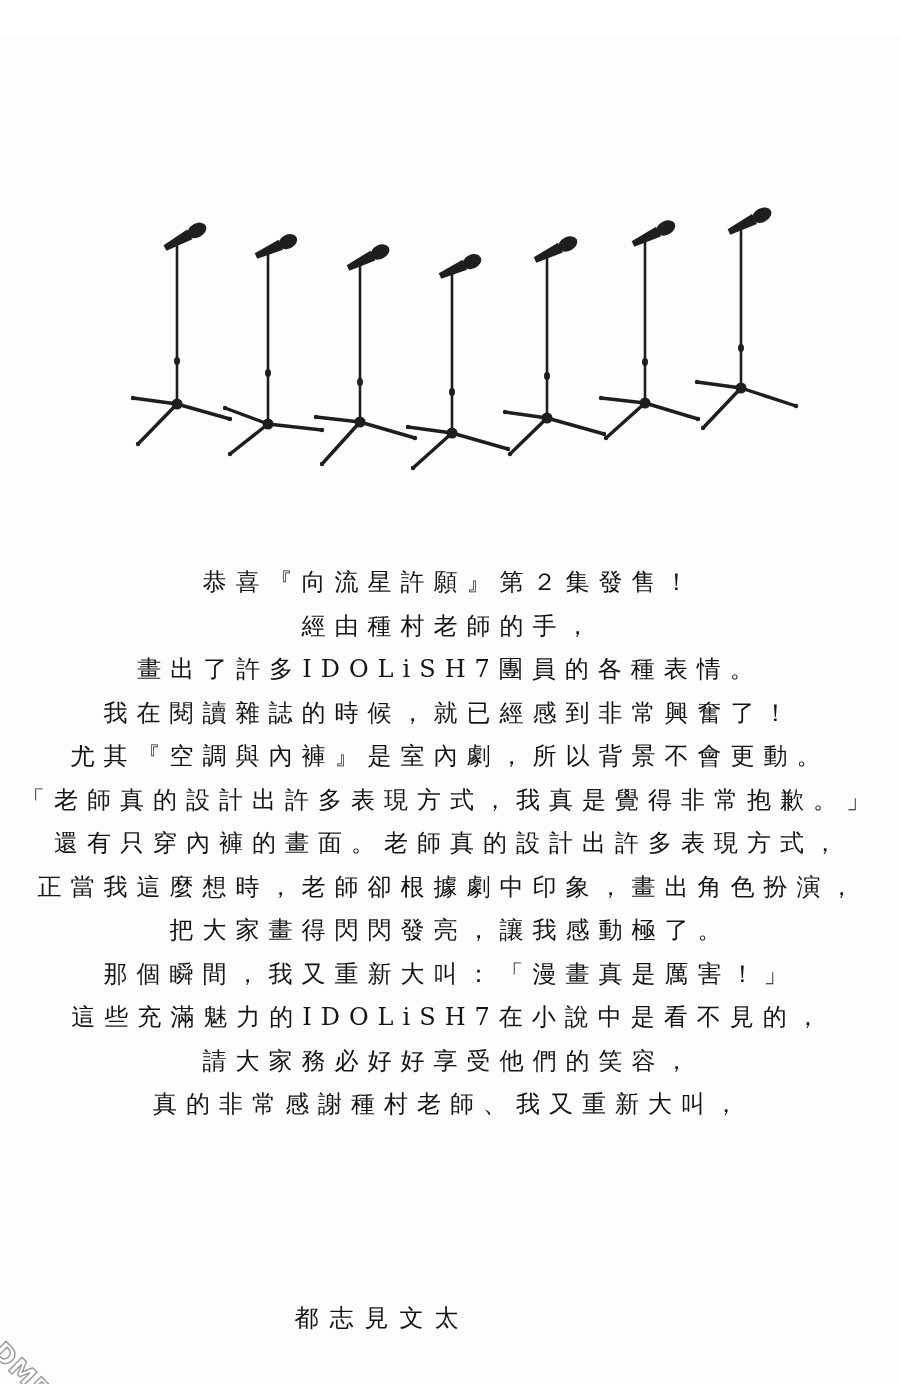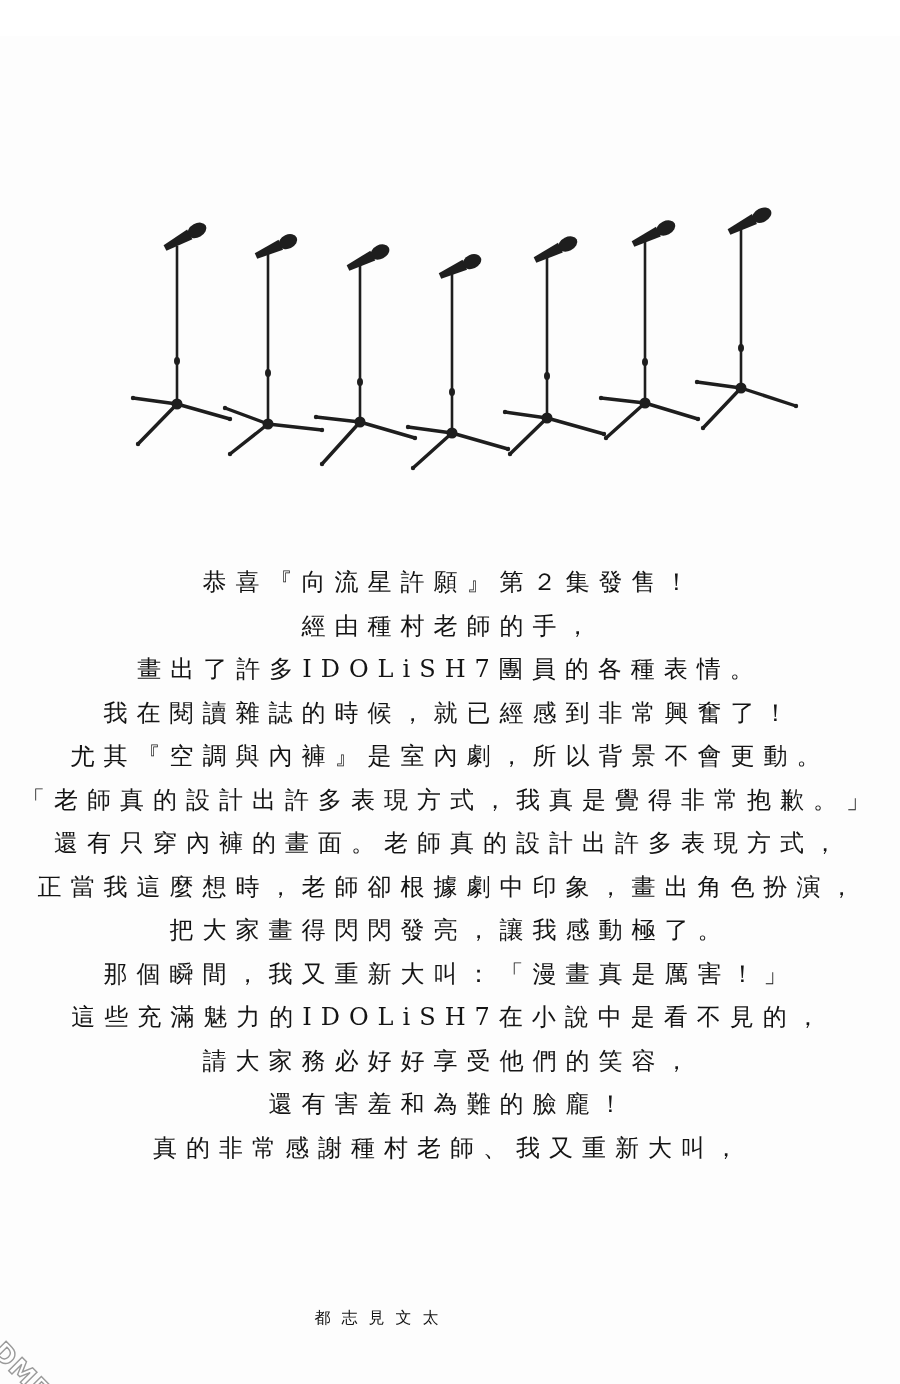--- a/index.html
+++ b/index.html
@@ -45,21 +45,21 @@
       letter-spacing: 9px;
       white-space: nowrap;
       color: #141414;
     }
     .signature {
       position: absolute;
       left: 0;
       top: 1260px;
       width: 764px;
       text-align: center;
-      font-size: 16px;
+      font-size: 24px;
       letter-spacing: 11px;
       line-height: 44px;
       color: #141414;
     }
     .watermark {
       position: absolute;
       left: 8px;
       top: 1300px;
       width: 110px;
       height: 40px;
@@ -200,21 +200,20 @@
     <span class="line">畫出了許多IDOLiSH7團員的各種表情。</span>
     <span class="line">我在閱讀雜誌的時候，就已經感到非常興奮了！</span>
     <span class="line">尤其『空調與內褲』是室內劇，所以背景不會更動。</span>
     <span class="line">「老師真的設計出許多表現方式，我真是覺得非常抱歉。」</span>
     <span class="line">還有只穿內褲的畫面。老師真的設計出許多表現方式，</span>
     <span class="line">正當我這麼想時，老師卻根據劇中印象，畫出角色扮演，</span>
     <span class="line">把大家畫得閃閃發亮，讓我感動極了。</span>
     <span class="line">那個瞬間，我又重新大叫：「漫畫真是厲害！」</span>
     <span class="line">這些充滿魅力的IDOLiSH7在小說中是看不見的，</span>
     <span class="line">請大家務必好好享受他們的笑容，</span>
-    <span class="line">還有害羞和為難的臉龐！</span>
     <span class="line">真的非常感謝種村老師、我又重新大叫，</span>
   </div>
 
   <div class="signature">都志見文太</div>
 
   <div class="watermark">
     <span>DM5</span><span class="dotcom">.com</span>
   </div>
 
 </div>

